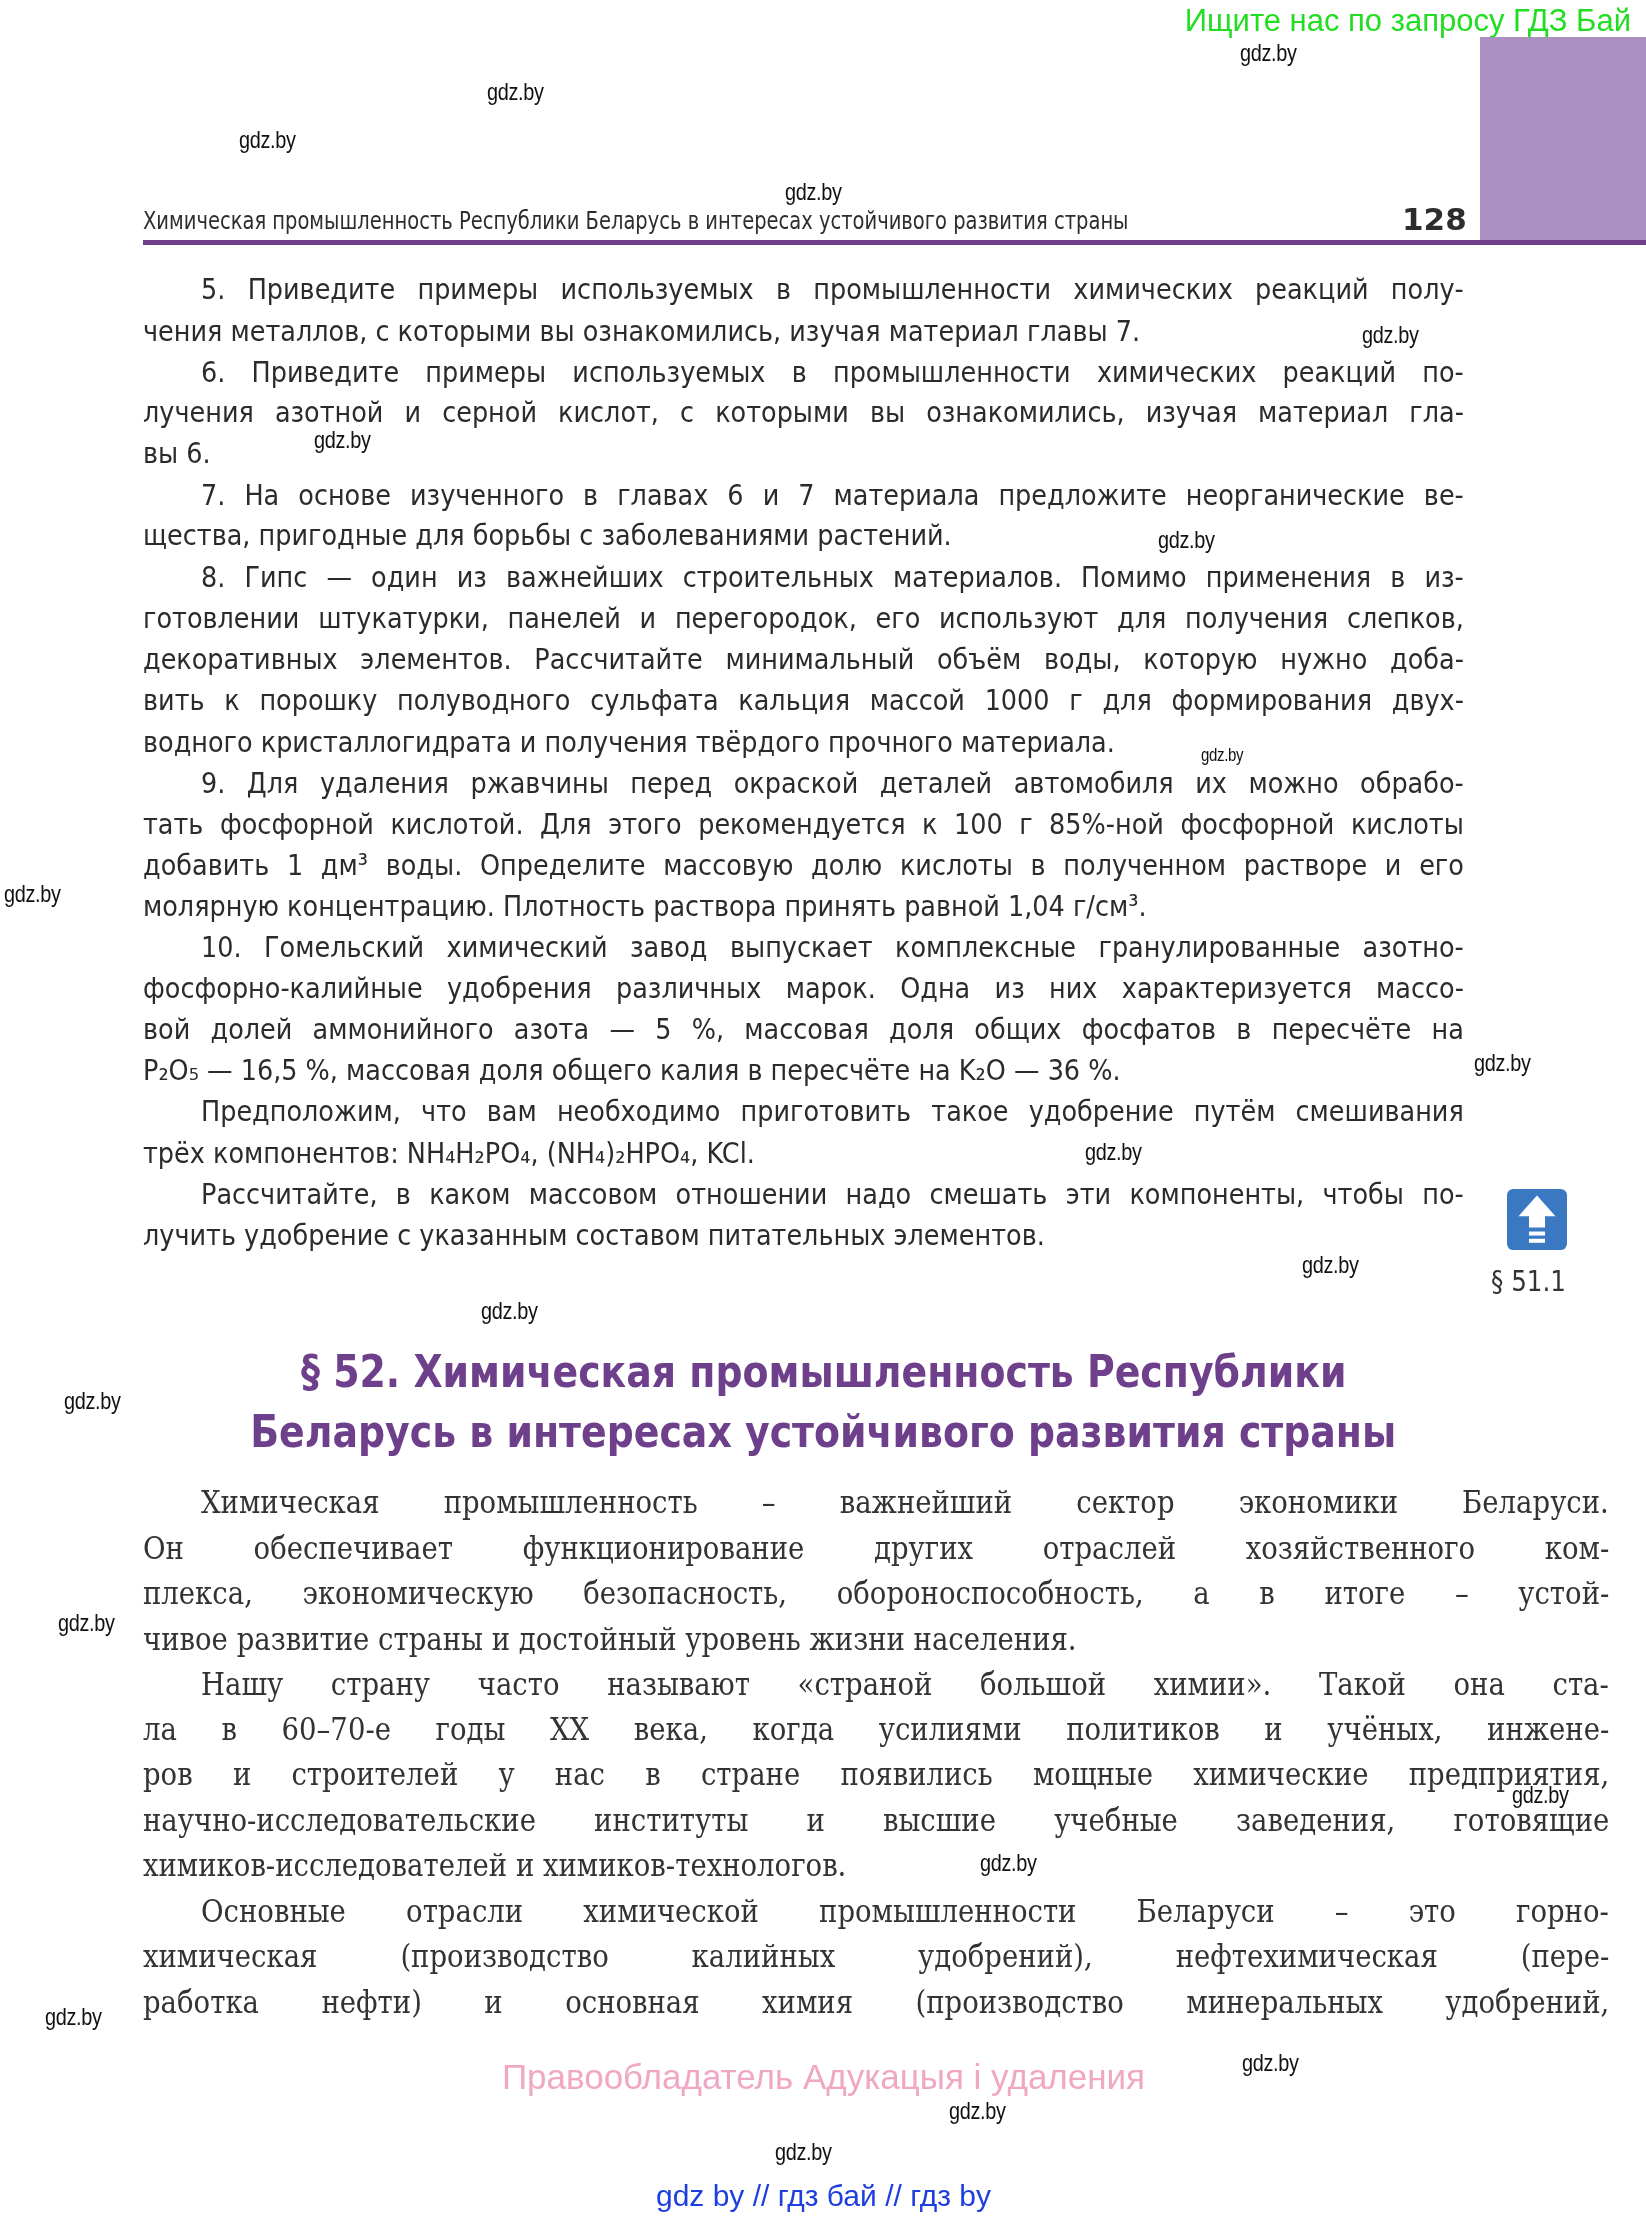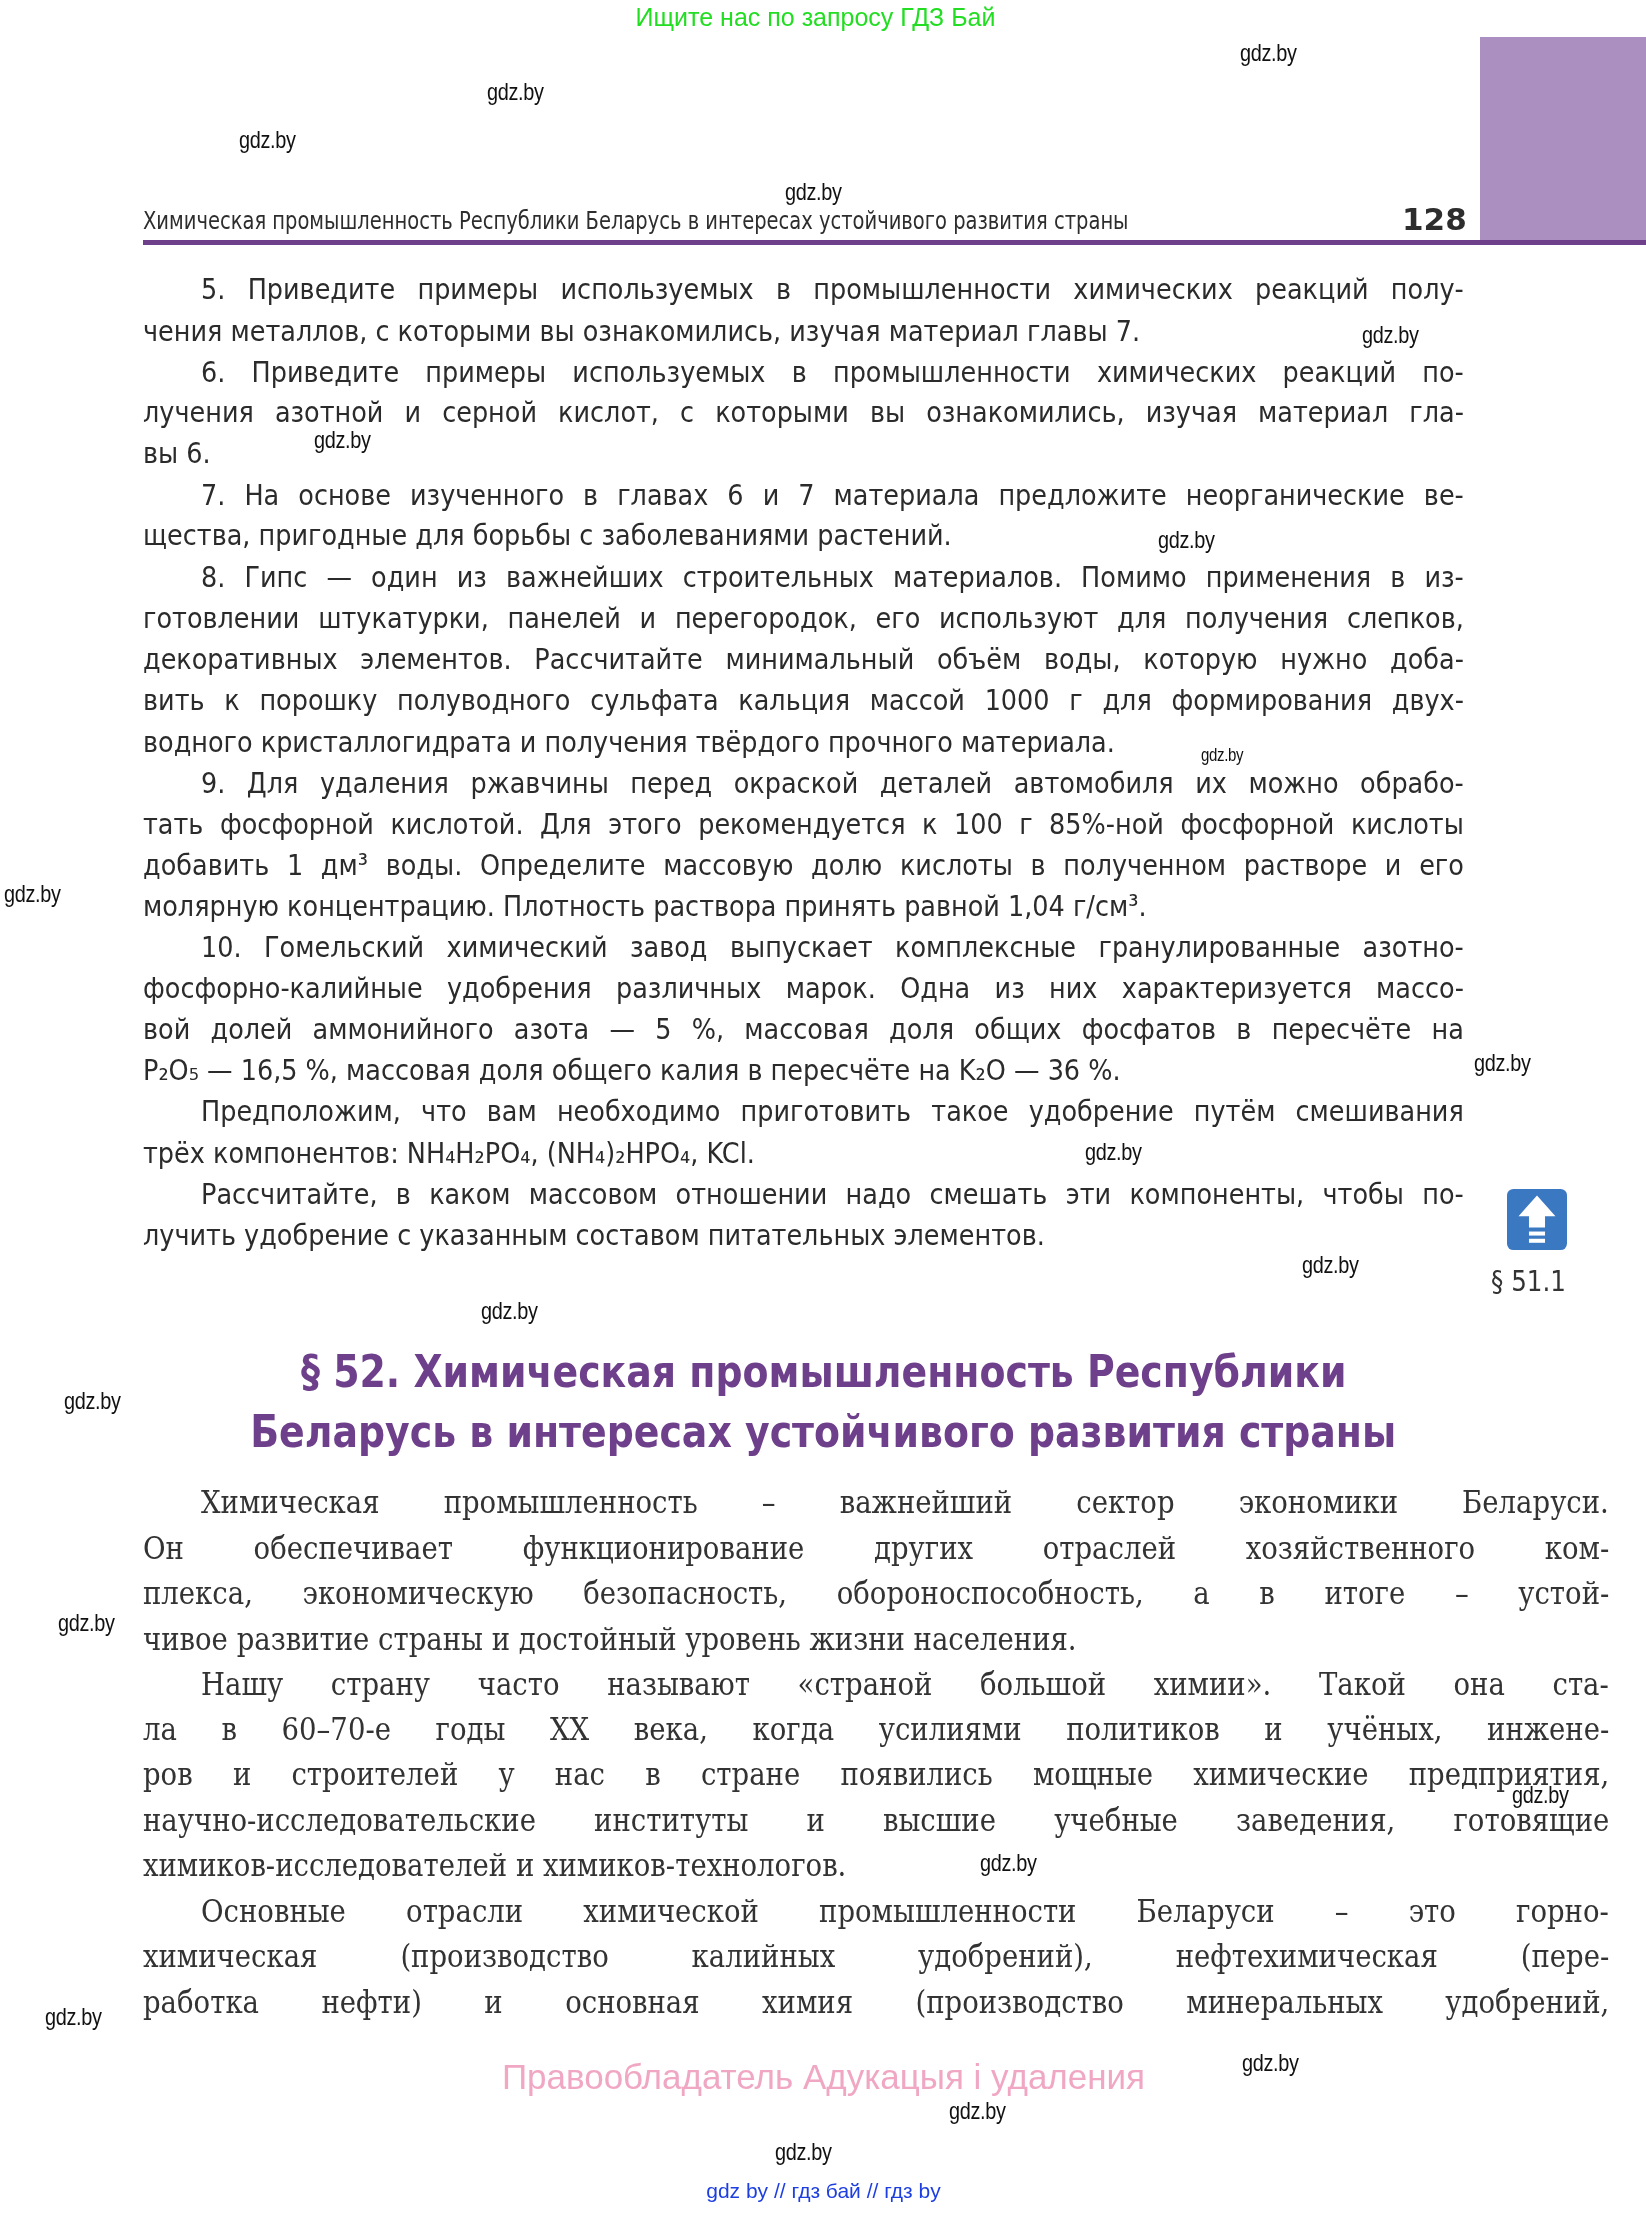--- a/index.html
+++ b/index.html
@@ -1,36 +1,36 @@
 <!DOCTYPE html>
 <html style="font-size:13px"><head>
 <meta charset="utf-8">
 <style>
   html,body{margin:0;padding:0;background:#fff;}
   body{width:1647px;height:2216px;position:relative;overflow:hidden;font-family:"DejaVu Sans",sans-serif;color:#2b2b2b;}
   .wm{position:absolute;font-family:"Liberation Sans",sans-serif;font-size:23.4px;color:#111;letter-spacing:-0.4px;transform:scaleX(0.85);transform-origin:left top;white-space:nowrap;}
-  .top-banner{position:absolute;left:0;width:1631px;top:3.2px;text-align:center;font-family:"Liberation Sans",sans-serif;font-size:25px;color:#22dd22;}
+  .top-banner{position:absolute;left:0;width:1631px;top:3.2px;text-align:right;font-family:"Liberation Sans",sans-serif;font-size:31px;color:#22dd22;}
   .tab{position:absolute;left:1480px;top:37px;width:167px;height:203px;background:#ab8fc1;}
   .hdr-line{position:absolute;left:143px;top:240px;width:1503px;height:4.8px;background:#6e3f8a;}
   .run-head{position:absolute;left:143px;top:206px;font-family:"DejaVu Sans",sans-serif;font-size:25px;color:#2d2d2d;transform:scaleX(0.78);transform-origin:left top;white-space:nowrap;}
   .page-num{position:absolute;left:1402px;top:201px;font-family:"DejaVu Sans",sans-serif;font-weight:bold;font-size:31px;color:#2d2d2d;}
   .ln{position:absolute;left:143px;width:1322px;font-family:"DejaVu Sans",sans-serif;font-size:29px;color:#2b2b2b;white-space:nowrap;transform:scaleX(0.88);transform-origin:left top;}
   .ln.just{text-align:justify;text-align-last:justify;width:1501px;}
   .ind{left:201px;}
   .ind.just{width:1435px;}
   .h2{position:absolute;left:0;width:1647px;text-align:center;font-family:"DejaVu Sans",sans-serif;font-weight:bold;font-size:44px;color:#6e3f8a;white-space:nowrap;}
   .h2 span{display:inline-block;transform:scaleX(0.86);}
   .sl{position:absolute;left:143px;width:1322px;font-family:"DejaVu Serif",serif;font-size:32px;color:#333;white-space:nowrap;transform:scaleX(0.86);transform-origin:left top;}
   .sl.just{text-align:justify;text-align-last:justify;width:1705px;}
   .sl.ind{left:201px;}
   .sl.ind.just{width:1637px;}
   .icon-up{position:absolute;left:1507px;top:1189px;width:60px;height:61px;background:#3a78c2;border-radius:6.4px;}
   .sec-ref{position:absolute;left:1491px;top:1264px;font-family:"DejaVu Sans",sans-serif;font-size:29px;color:#333;transform:scaleX(0.85);transform-origin:left top;}
   .copyright{position:absolute;left:0;width:1647px;top:2057px;text-align:center;font-family:"Liberation Sans",sans-serif;font-size:35px;color:#f0a7c3;}
-  .footer-links{position:absolute;left:0;width:1647px;top:2179px;text-align:center;font-family:"Liberation Sans",sans-serif;font-size:21px;color:#1e3fe0;}
+  .footer-links{position:absolute;left:0;width:1647px;top:2179px;text-align:center;font-family:"Liberation Sans",sans-serif;font-size:30px;color:#1e3fe0;}
 </style>
 </head>
 <body>
 
 <div class="top-banner">Ищите нас по запросу ГДЗ Бай</div>
 
 <div class="tab"></div>
 <div class="run-head">Химическая промышленность Республики Беларусь в интересах устойчивого развития страны</div>
 <div class="page-num">128</div>
 <div class="hdr-line"></div>

